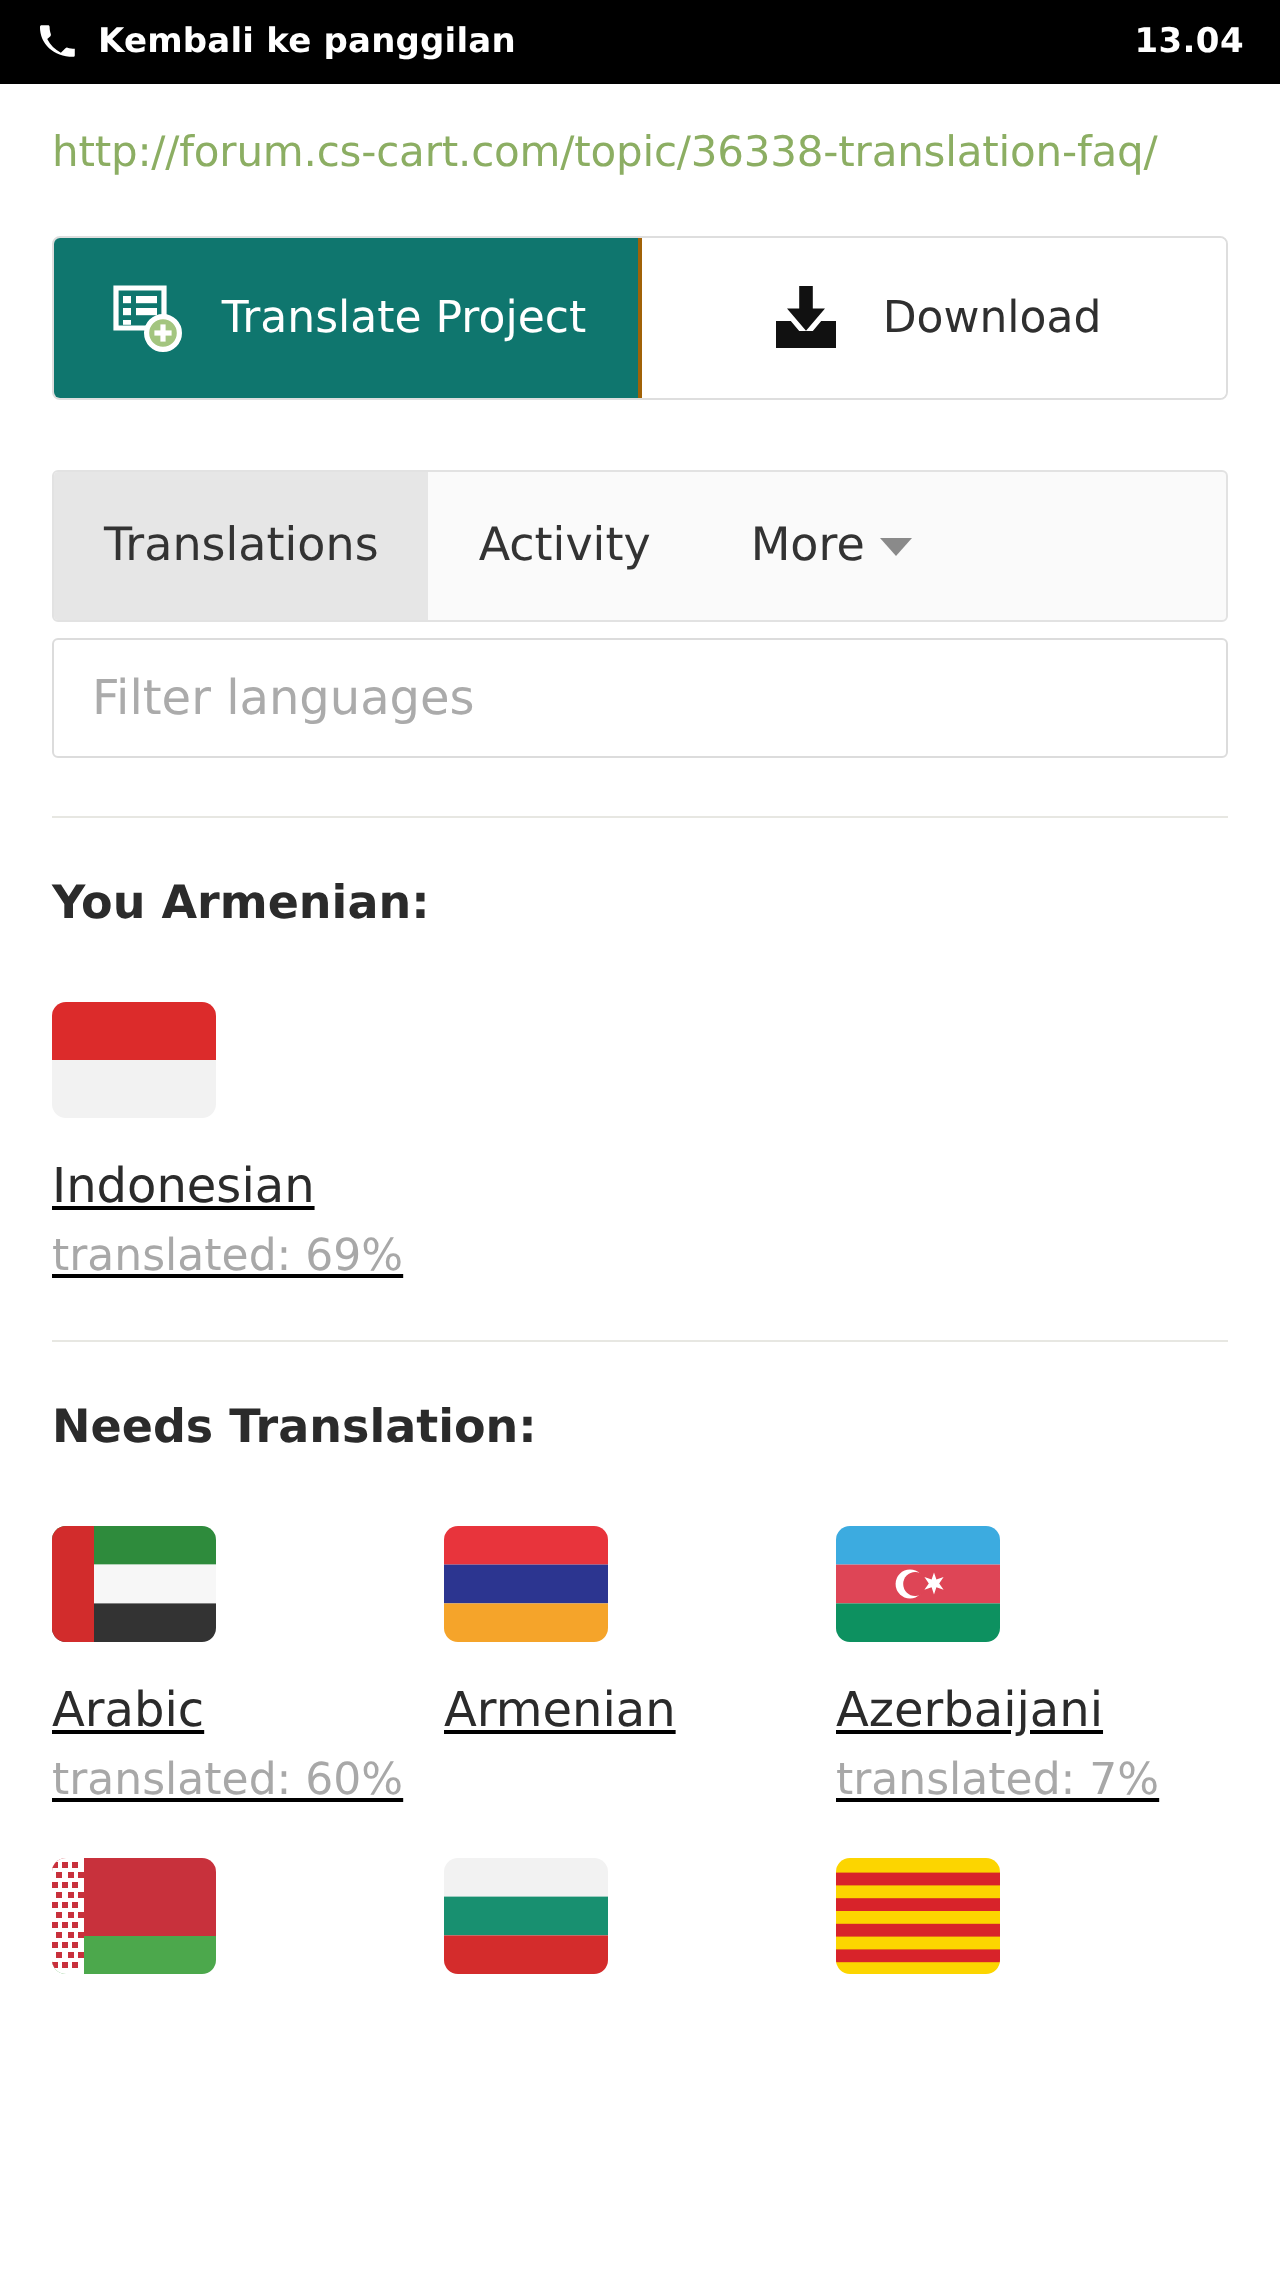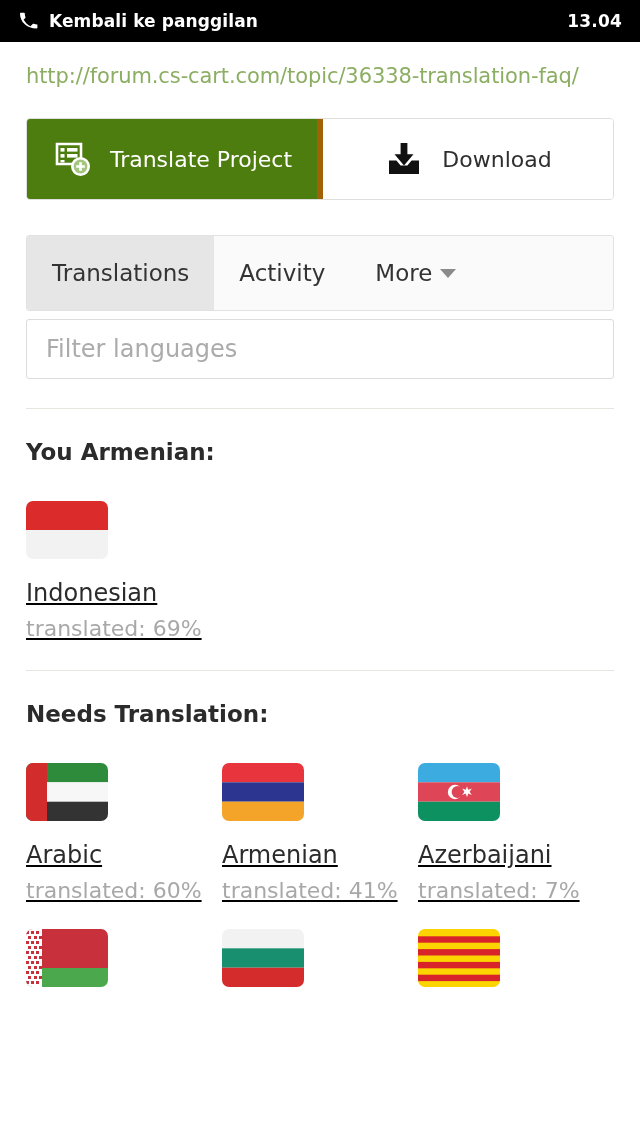--- a/index.html
+++ b/index.html
@@ -66,23 +66,23 @@
   .act-btn {
     display: flex;
     align-items: center;
     justify-content: center;
     gap: 18px;
     flex: 1 1 0;
     height: 100%;
     cursor: pointer;
   }
   .act-btn.primary {
-    background: #4d7c0f;
+    background: #0f766e;
     color: #ffffff;
-    border-right: 6px solid #a16207;
+    border-right: 2px solid #a16207;
   }
   .act-btn.secondary {
     background: #ffffff;
     color: #2f2f2f;
   }
   .act-label { font-size: 22px; }
   .act-icon { width: 40px; height: 40px; display: block; flex: 0 0 auto; }
 
   
   .tabs {
@@ -284,21 +284,20 @@
 
     <div class="lang-cell">
       <span class="flag">
         <svg viewBox="0 0 82 58" width="82" height="58">
           <rect x="0" y="0" width="82" height="19.3" fill="#E8343C"></rect>
           <rect x="0" y="19.3" width="82" height="19.4" fill="#2C3590"></rect>
           <rect x="0" y="38.7" width="82" height="19.3" fill="#F5A42A"></rect>
         </svg>
       </span>
       <span class="lang-name">Armenian</span>
-      <span class="lang-pct">translated: 41%</span>
     </div>
 
     <div class="lang-cell">
       <span class="flag">
         <svg viewBox="0 0 82 58" width="82" height="58">
           <rect x="0" y="0" width="82" height="19.3" fill="#3CABE0"></rect>
           <rect x="0" y="19.3" width="82" height="19.4" fill="#DE4556"></rect>
           <rect x="0" y="38.7" width="82" height="19.3" fill="#0D9160"></rect>
           <circle cx="37" cy="29" r="7.2" fill="#ffffff"></circle>
           <circle cx="39.6" cy="29" r="6" fill="#DE4556"></circle>

